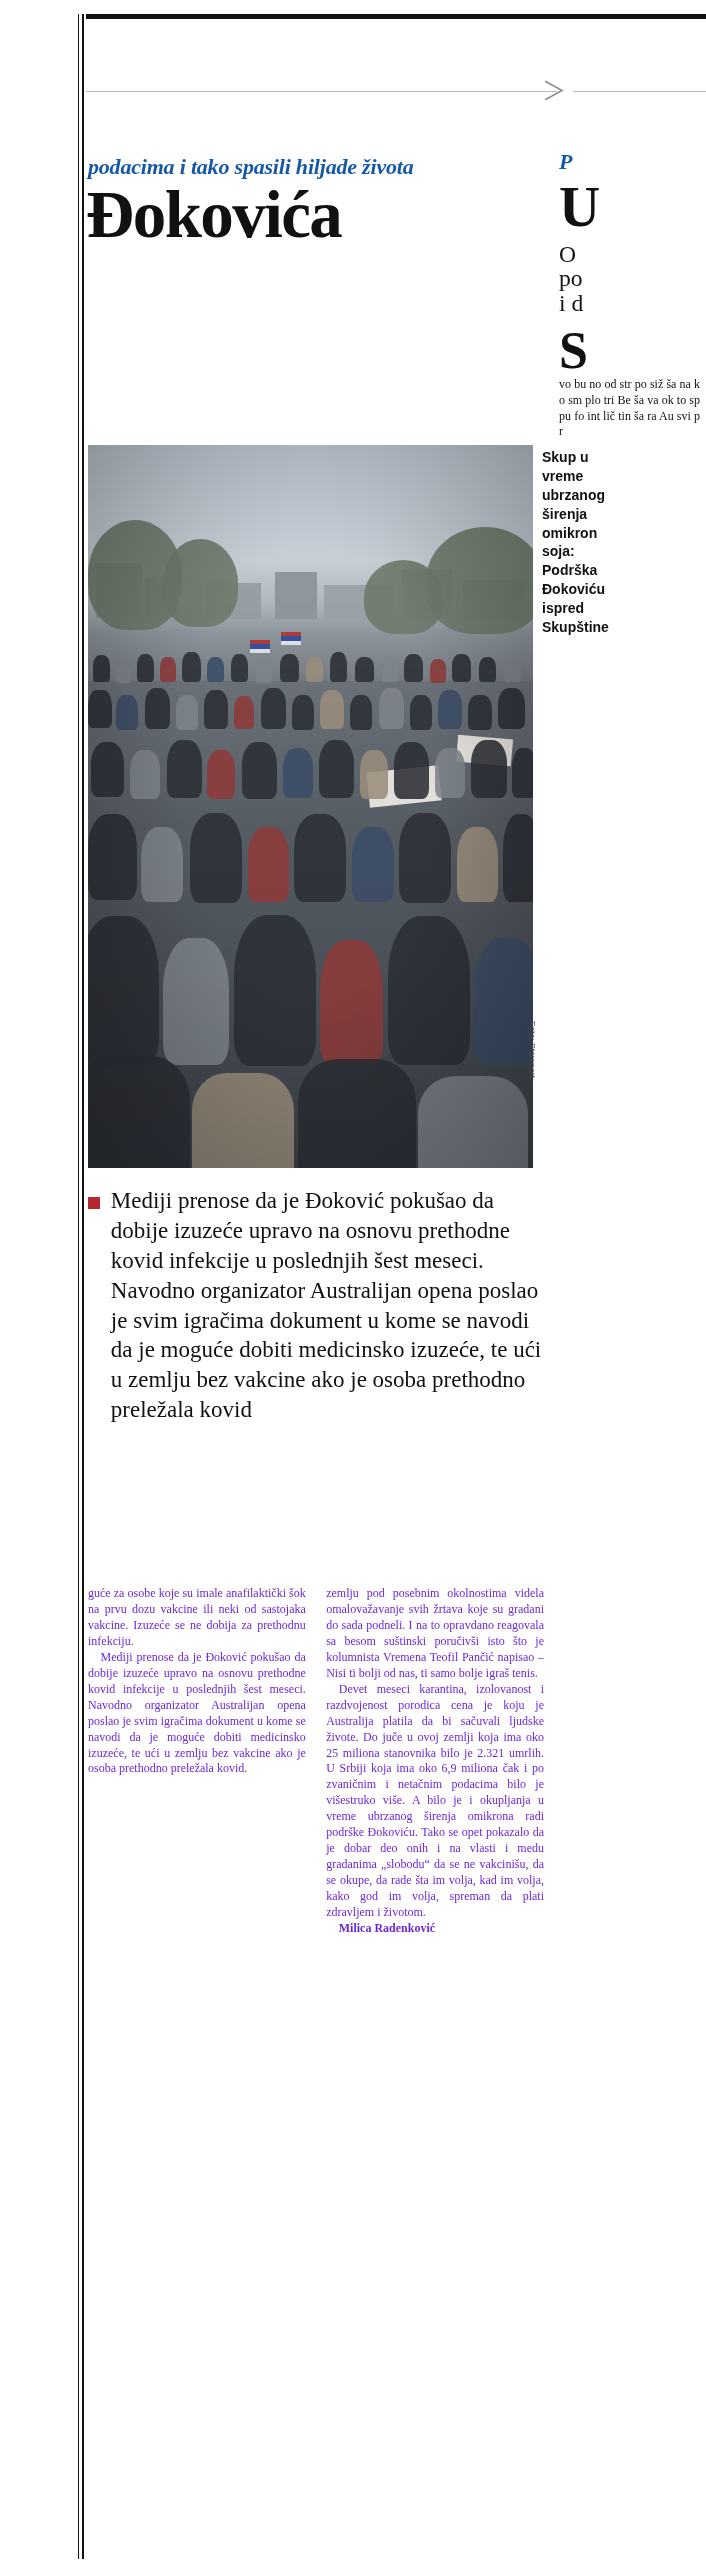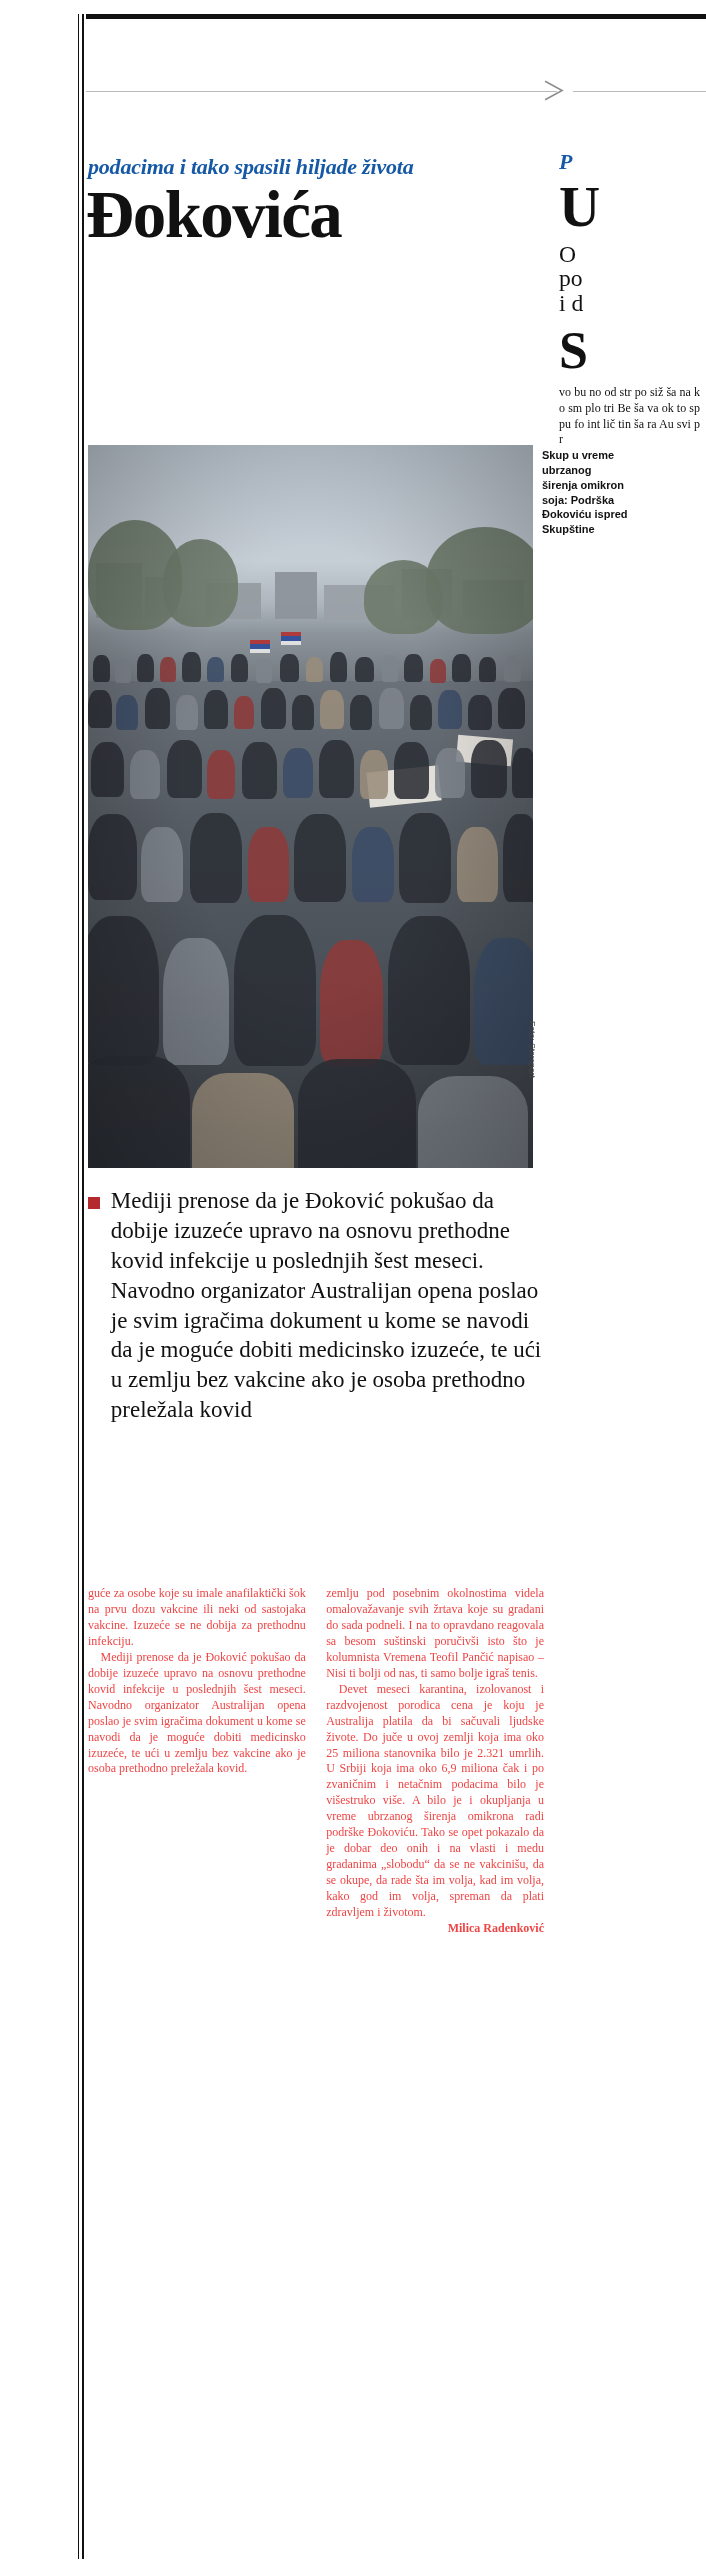--- a/index.html
+++ b/index.html
@@ -195,21 +195,21 @@
     white-space: nowrap;
   }
 
   
   .caption {
     position: absolute;
     left: 542px;
     top: 448px;
     width: 86px;
     font-family: "Liberation Sans", sans-serif;
-    font-size: 11px;
+    font-size: 14px;
     line-height: 1.35;
     color: #111;
     font-weight: bold;
   }
 
   
   .pull {
     position: absolute;
     left: 88px;
     top: 1186px;
@@ -239,29 +239,29 @@
     width: 456px;
     display: flex;
     gap: 20.4px;
   }
   .col {
     width: 218px;
     font-family: "Liberation Serif", serif;
     font-size: 12px;
     line-height: 1.33;
     text-align: justify;
-    color: #ef4444;
+    color: #6d28d9;
   }
   .col p {
     margin: 0;
     text-indent: 12.6px;
   }
   .col p.noind { text-indent: 0; }
   .byline {
-    text-align: right;
+    text-align: left;
     font-weight: bold;
     margin-top: 6.3px;
     text-indent: 0;
   }
 
   
   .right-col {
     position: absolute;
     left: 559px;
     top: 149px;
@@ -293,21 +293,21 @@
     font-weight: bold;
     font-size: 52px;
     line-height: 0.8;
     margin-top: 14px;
   }
   .rc-body {
     font-family: "Liberation Serif", serif;
     font-size: 12px;
     line-height: 1.33;
     text-align: justify;
-    margin-top: 13px;
+    margin-top: 5px;
     word-break: break-all;
   }
   .rc-body p { margin: 0 0 7.9px 0; text-indent: 0; }
 
   .clip { overflow: hidden; }
 </style>
 </head>
 <body>
 
 <div class="page-left-rule"></div>

